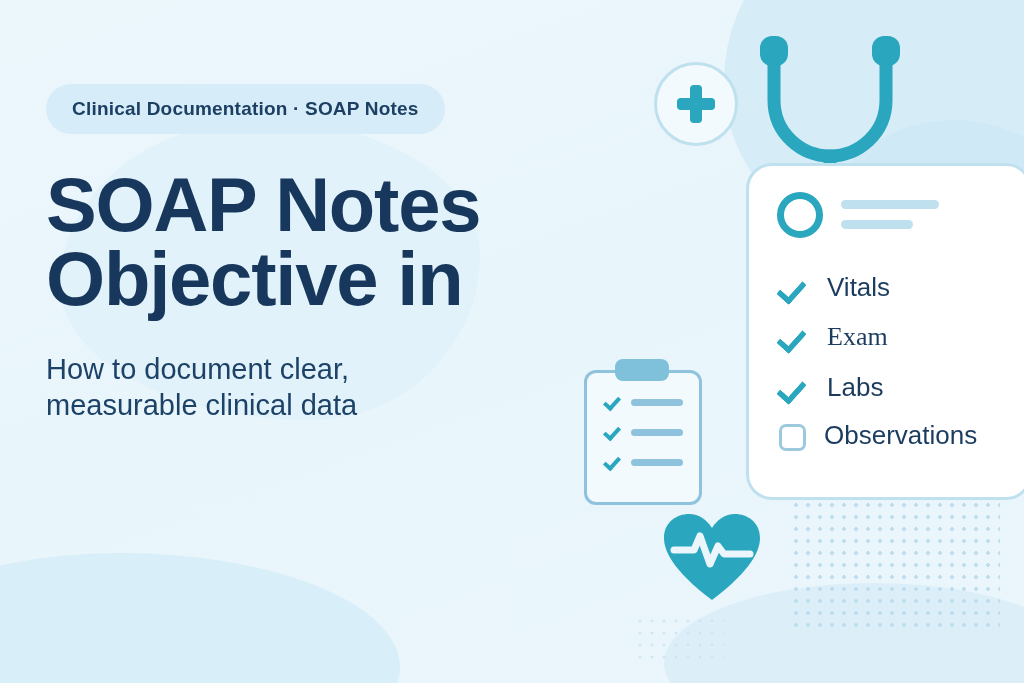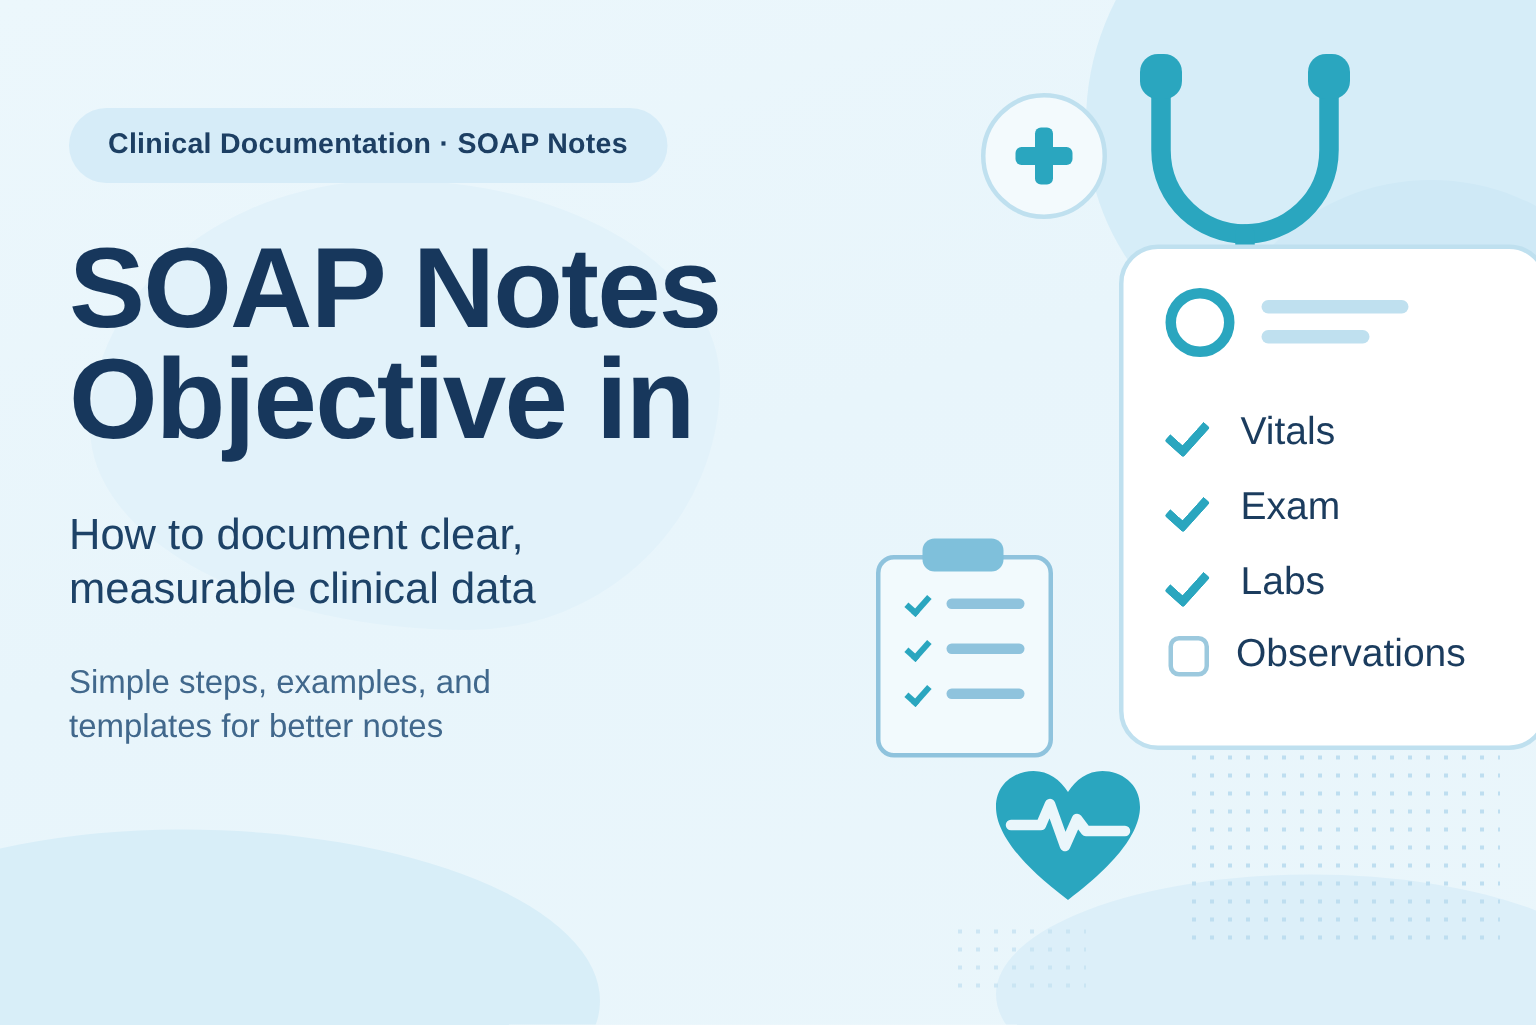--- a/index.html
+++ b/index.html
@@ -87,20 +87,21 @@
   }
   .eyebrow {
     display: inline-block;
     background: #d6ecf8;
     color: #1d3f63;
     font-size: 19px;
     font-weight: bold;
     letter-spacing: .2px;
     padding: 14px 26px;
     border-radius: 28px;
+    margin-top: 12px;
   }
   .title {
     margin-top: 34px;
     color: #17375c;
     font-size: 76px;
     line-height: .98;
     font-weight: bold;
     letter-spacing: -1.2px;
   }
   .title span { display: block; }
@@ -163,21 +164,21 @@
   .check-row {
     position: absolute;
     left: 30px;
     display: flex;
     align-items: center;
     gap: 18px;
     font-size: 26px;
     color: #1b3c5e;
   }
   .check-row.r1 { top: 106px; align-items: flex-end; }
-  .check-row.r2 { top: 156px; }
+  .check-row.r2 { top: 156px; font-family: Liberation Serif, serif; }
   .check-row.r3 { top: 206px; }
   .check-row.r4 { top: 254px; align-items: flex-end; }
   .tick {
     width: 30px;
     height: 30px;
     flex: 0 0 30px;
     position: relative;
   }
   .tick::before {
     content: "";
@@ -297,24 +298,20 @@
     <div class="title">
       <span>SOAP Notes</span>
       <span>Objective in</span>
     </div>
 
     <div class="subtitle">
       <span>How to document clear,</span>
       <span>measurable clinical data</span>
     </div>
 
-    <div class="tagline">
-      <span>Simple steps, examples, and</span>
-      <span>templates for better notes</span>
-    </div>
   </div>
 
   <div class="art">
 
     <div class="plus-badge"></div>
 
     <div class="steth">
       <svg width="210" height="230" viewBox="0 0 210 230" fill="none" xmlns="http://www.w3.org/2000/svg">
         <path d="M30 18 L30 70 C30 104 58 126 86 126 C114 126 142 104 142 70 L142 18" stroke="#2aa6bf" stroke-width="13" stroke-linecap="round" fill="none"></path>
         <rect x="16" y="6" width="28" height="30" rx="12" fill="#2aa6bf"></rect>

